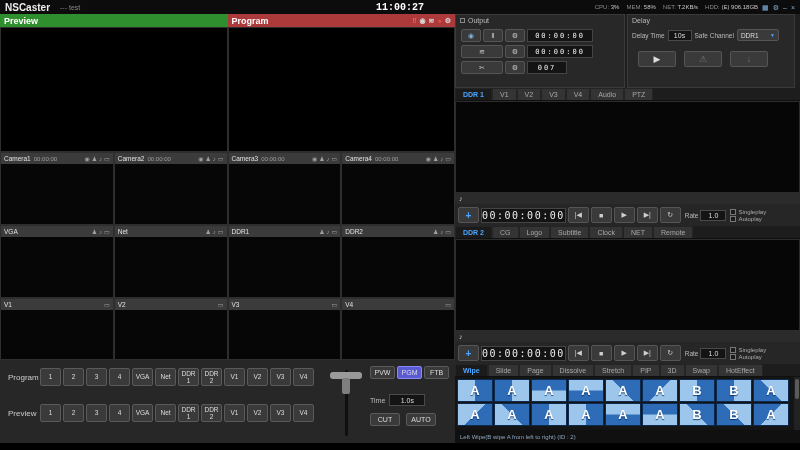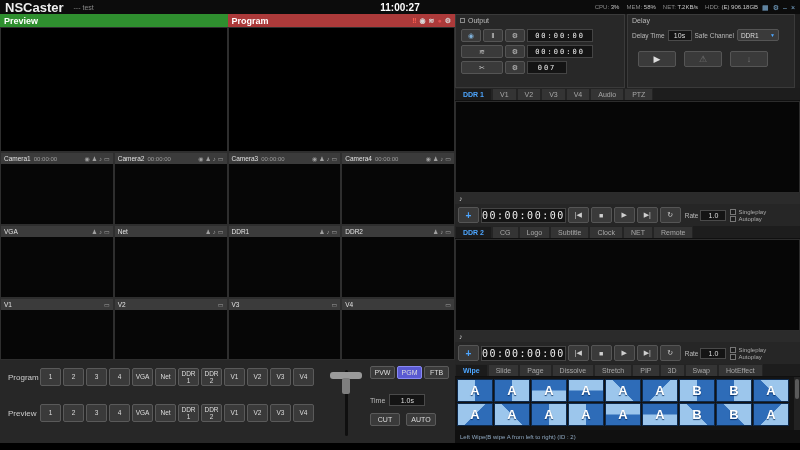--- a/index.html
+++ b/index.html
@@ -1,23 +1,23 @@
 <!DOCTYPE html>
 <html><head>
 <meta charset="utf-8">
 <style>
   * { margin:0; padding:0; box-sizing:border-box; }
   body { background:#000; font-family:"Liberation Sans", sans-serif; }
   #app { position:relative; width:800px; height:450px; background:#1b1b1b; overflow:hidden; color:#ddd; }
 
   
   .titlebar { position:absolute; left:0; top:0; width:800px; height:14px; background:#0c0c0c; display:flex; align-items:center; z-index:5; }
-  .app-name { color:#eee; font-size:13px; font-weight:bold; margin-left:5px; }
+  .app-name { color:#eee; font-size:10px; font-weight:bold; margin-left:5px; }
   .session { color:#888; font-size:7px; margin-left:10px; }
-  .clock { position:absolute; left:0; right:0; text-align:center; color:#fff; font-size:10px; font-weight:bold; font-family:Liberation Sans, sans-serif; pointer-events:none; }
+  .clock { position:absolute; left:0; right:0; text-align:center; color:#fff; font-size:10px; font-weight:bold; font-family:Liberation Mono, monospace; pointer-events:none; }
   .stats { margin-left:auto; display:flex; gap:7px; align-items:center; margin-right:4px; }
   .stat { font-size:6px; color:#8a8a8a; white-space:nowrap; }
   .stat b { color:#c5c5c5; font-weight:normal; }
   .win-icons { display:flex; gap:4px; margin-right:5px; }
   .win-icons span { font-size:7px; color:#7fb0d8; line-height:1; }
 
   
   .mon-headers { position:absolute; left:0; top:14px; width:455px; height:13px; display:flex; }
   .mon-hdr { flex:1; display:flex; align-items:center; padding:0 4px; font-size:9px; font-weight:bold; color:#fff; }
   .hicons { margin-left:auto; display:flex; gap:3px; }

